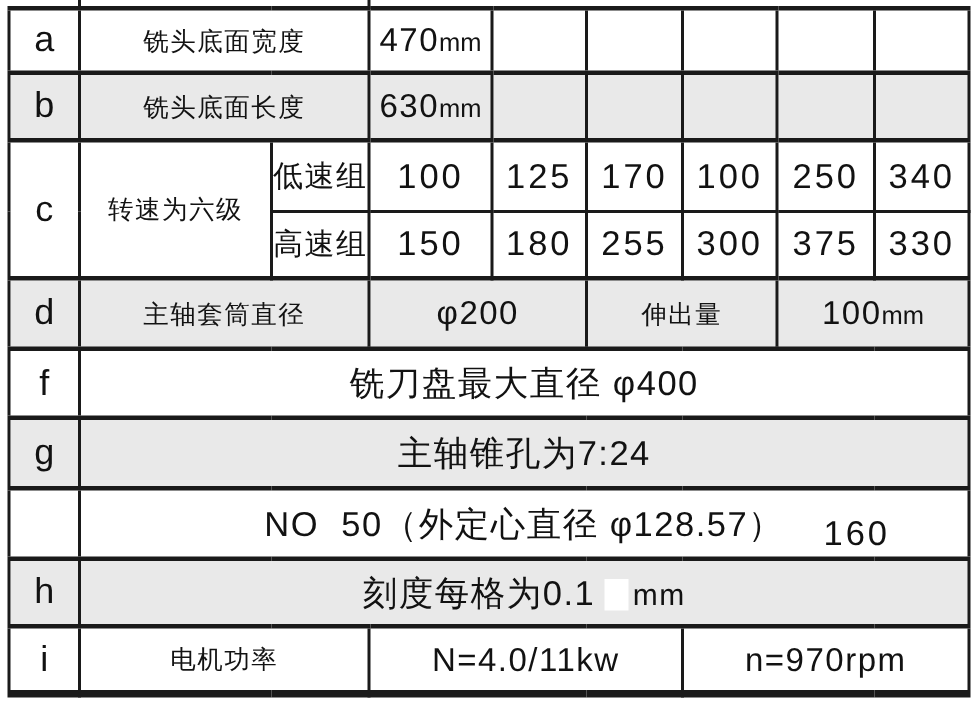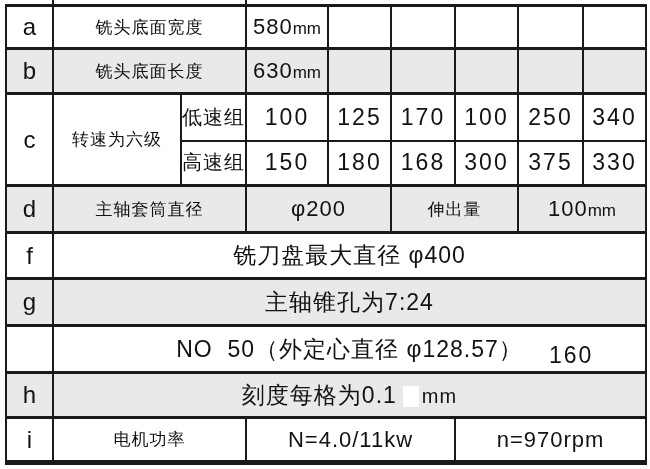--- a/index.html
+++ b/index.html
@@ -69,21 +69,21 @@
         <col style="width:64px">
       <col style="width:63px">
         <col style="width:65px">
         <col style="width:63px">
     </colgroup>
 
     <tbody>
         <tr style="height:43px">
       <td class="letter">a</td>
       <td class="label" colspan="2">铣头底面宽度</td>
-      <td class="val"><span>580</span><span class="unit">mm</span></td>
+      <td class="val"><span>470</span><span class="unit">mm</span></td>
       <td class="empty"></td>
       <td class="empty"></td>
       <td class="empty"></td>
       <td class="empty"></td>
       <td class="empty"></td>
     </tr>
 
     <tr style="height:45px" class="gray">
       <td class="letter">b</td>
       <td class="label" colspan="2">铣头底面长度</td>
@@ -104,21 +104,21 @@
       <td class="num">170</td>
       <td class="num">100</td>
       <td class="num">250</td>
       <td class="num">340</td>
     </tr>
 
     <tr style="height:45px" class="sub">
       <td class="group">高速组</td>
       <td class="num">150</td>
       <td class="num">180</td>
-      <td class="num">168</td>
+      <td class="num">255</td>
       <td class="num">300</td>
       <td class="num">375</td>
       <td class="num">330</td>
     </tr>
 
     <tr style="height:47px" class="gray">
       <td class="letter">d</td>
       <td class="label" colspan="2">主轴套筒直径</td>
       <td class="val" colspan="2">φ200</td>
       <td class="label" colspan="2">伸出量</td>

